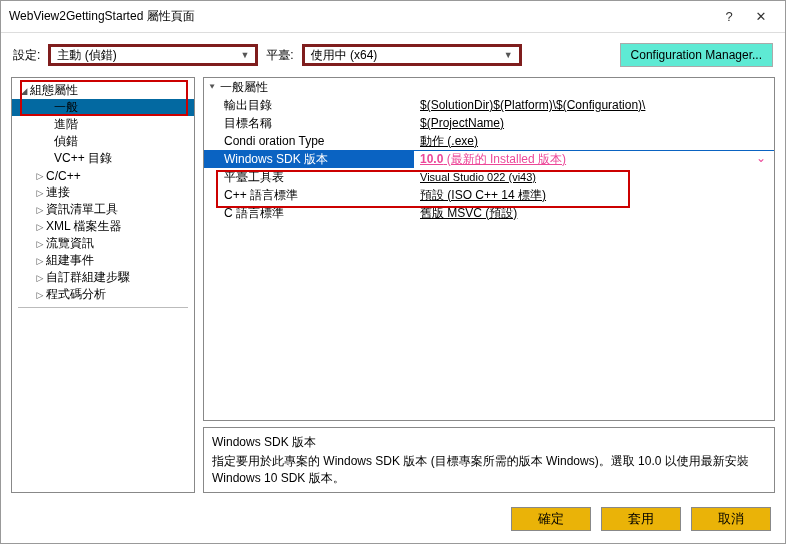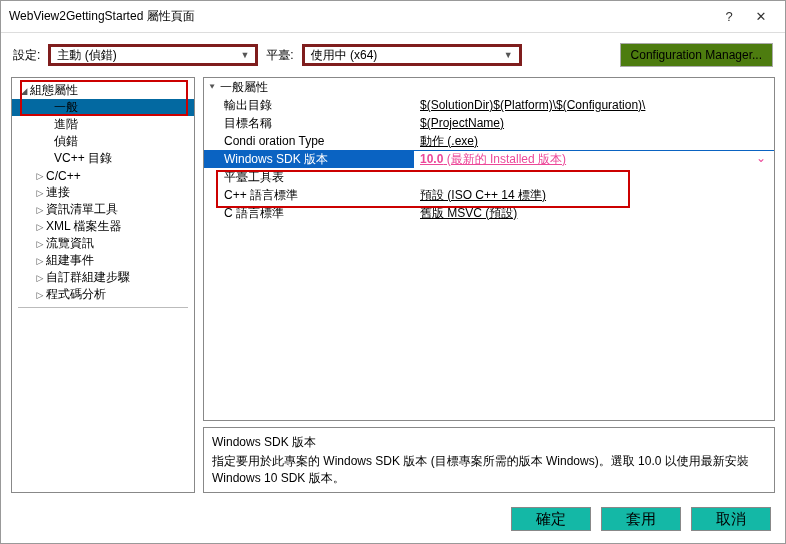--- a/index.html
+++ b/index.html
@@ -7,21 +7,21 @@
   .window { width: 786px; height: 544px; border: 1px solid #999; background: #fff; display: flex; flex-direction: column; }
   .titlebar { height: 32px; display: flex; align-items: center; padding: 0 8px; border-bottom: 1px solid #ddd; font-size: 12px; }
   .titlebar .title { flex: 1; }
   .titlebar .tbtn { width: 32px; text-align: center; font-size: 13px; color: #333; cursor: default; }
   .toolbar { display: flex; align-items: center; gap: 8px; padding: 10px 12px; font-size: 12px; }
   .toolbar label { white-space: nowrap; }
   .toolbar .sel { border: 3px solid #7f1d1d; height: 22px; display: flex; align-items: center; padding: 0 6px; background: #fff; justify-content: space-between; }
   .toolbar .sel .arrow { font-size: 9px; color: #555; }
   .toolbar .sel.config { width: 210px; }
   .toolbar .sel.plat { width: 220px; }
-  .toolbar .btn { border: 1px solid #aaa; height: 24px; padding: 0 10px; background: #4d7c0f; display: flex; align-items: center; }
+  .toolbar .btn { border: 1px solid #aaa; height: 24px; padding: 0 10px; background: #5eead4; display: flex; align-items: center; }
   .body { flex: 1; display: flex; gap: 8px; padding: 0 10px 6px 10px; min-height: 0; }
   .treewrap { width: 184px; display:flex; flex-direction:column; }
   .tree { flex:1; border: 1px solid #888; padding: 4px 0; font-size: 12px; overflow: auto; position: relative; }
   .hl1 { position:absolute; border:2px solid #c00; left:8px; top:2px; width:168px; height:36px; pointer-events:none; }
   .tree .node { display: flex; align-items: center; height: 17px; padding-left: 6px; white-space: nowrap; }
   .tree .node .exp { width: 12px; font-size: 9px; color: #555; display:inline-block; text-align:center; }
   .tree .sel { background: #0369a1; }
   .tree .lvl1 { padding-left: 22px; }
   .tree .lvl2 { padding-left: 42px; }
   .divider { height:6px; border-top:1px solid #bbb; margin:4px 6px 0 6px;}
@@ -32,21 +32,21 @@
   .row .exp { width: 16px; text-align: center; font-size: 9px; color: #555; }
   .row .name { width: 210px; padding-left: 4px; white-space: nowrap; overflow:hidden;}
   .row .val { flex: 1; padding-left: 6px; white-space: nowrap; overflow:hidden;text-decoration:underline;}
   .row.sub .name { padding-left: 20px; }
   .row.selected { background: #0a63c2; color: #fff; }
   .row.selected .val { background:#fff; color:#ec4899; }
   .hl2 { position:absolute; border:2px solid #c00; left:12px; top:92px; width:414px; height:38px; pointer-events:none; }
   .desc { border: 1px solid #888; padding: 6px 8px; font-size: 12px; height: 66px; }
   .desc .dtitle { margin-bottom: 2px; }
   .footer { display: flex; justify-content: flex-end; gap: 10px; padding: 8px 14px 12px 0; }
-  .footer .fbtn { border: 1px solid #888; width: 80px; height: 24px; background: #14b8a6; font-size: 15px; display:flex; align-items:center; justify-content:center;}
+  .footer .fbtn { border: 1px solid #888; width: 80px; height: 24px; background: #eab308; font-size: 13px; display:flex; align-items:center; justify-content:center;}
 </style>
 </head>
 <body>
 
 <div class="window">
   <div class="titlebar">
     <span class="title">WebView2GettingStarted 屬性頁面</span>
     <span class="tbtn">?</span>
     <span class="tbtn">✕</span>
   </div>
@@ -145,20 +145,21 @@
             <div class="row sub">
               <div class="name">Condi oration    Type</div>
               <div class="val">動作 (.exe)</div>
             </div>
             <div class="row sub selected">
               <div class="name">Windows SDK 版本</div>
               <div class="val"><b>10.0</b> (最新的 Installed 版本)<span style="float: right; padding-right: 8px;"> ⌄</span></div>
             </div>
             <div class="row sub">
               <div class="name">平臺工具表</div>
+              <div class="val" style="font-size: 11px;">Visual Studio 022 (vi43)</div>
             </div>
             <div class="row sub">
               <div class="name">C++ 語言標準</div>
               <div class="val">預設 (ISO C++ 14 標準)</div>
             </div>
             <div class="row sub">
               <div class="name">C 語言標準</div>
               <div class="val">舊版 MSVC (預設)</div>
             </div>
           </div>

